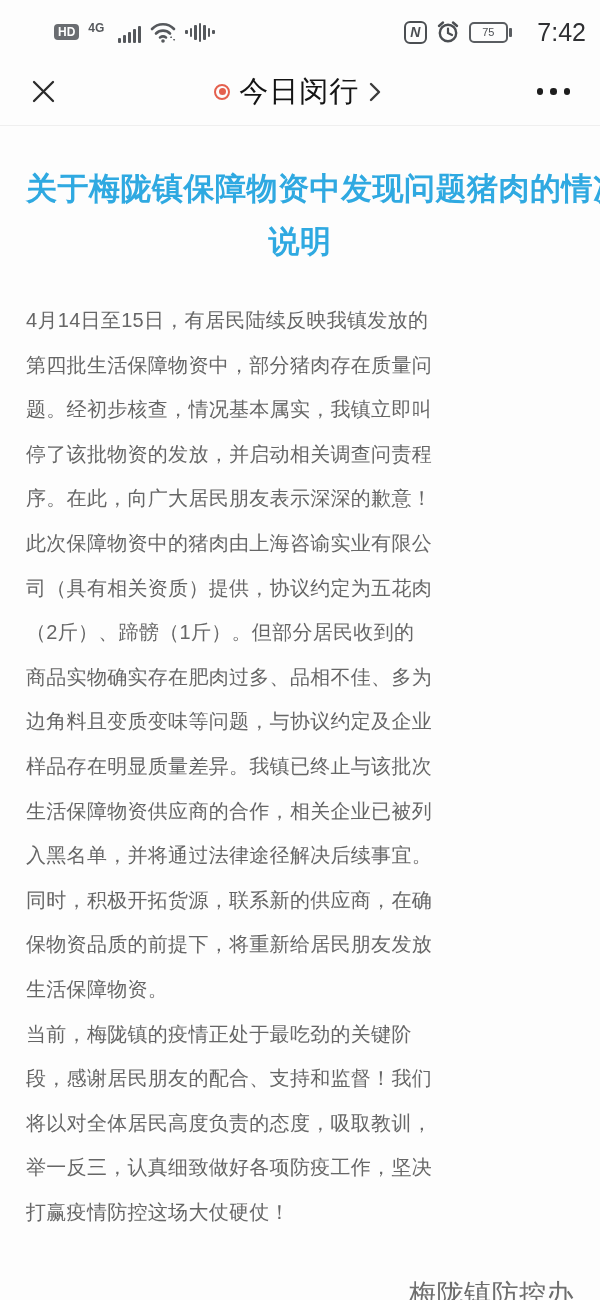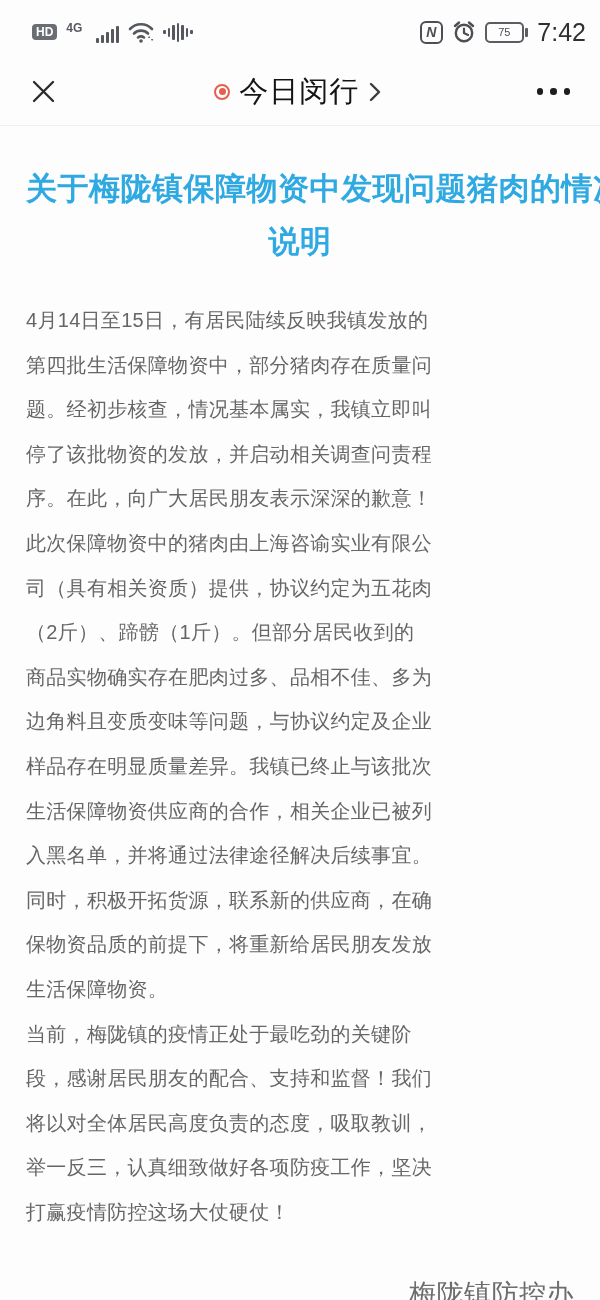--- a/index.html
+++ b/index.html
@@ -2,21 +2,21 @@
 <html><head>
 <meta charset="utf-8">
 <style>
   * { margin:0; padding:0; box-sizing:border-box; }
   html,body { width:600px; height:1300px; overflow:hidden; background:#fdfdfd; }
   body { font-family:"Liberation Sans", sans-serif; color:#666; }
 
   
   .statusbar{
     height:58px; display:flex; align-items:center;
-    justify-content:space-between; padding:6px 14px 0 32px;
+    justify-content:space-between; padding:6px 14px 0 54px;
   }
   .sb-left,.sb-right{ display:flex; align-items:center; gap:9px; }
   .hd-badge{
     background:#6a6d71; color:#fff; font-size:12px; font-weight:bold;
     border-radius:4px; padding:2px 4px; line-height:1; letter-spacing:0;
   }
   .netgrp{ display:flex; align-items:flex-end; gap:14px; }
   .net-label{ font-size:12px; font-weight:bold; color:#55585c; line-height:1; margin-bottom:9px; }
   .bars{ display:flex; align-items:flex-end; gap:2px; height:18px; }
   .bars i{ display:block; width:3px; background:#55585c; border-radius:1px; }
@@ -34,21 +34,21 @@
     display:flex; align-items:center; justify-content:center;
     font-size:14px; font-weight:bold; color:#4b4e52; font-style:italic;
   }
   .battery{ display:flex; align-items:center; gap:1.5px; }
   .battery-body{
     width:39px; height:21px; border:2px solid #5a5d61; border-radius:5px;
     display:flex; align-items:center; justify-content:center;
     font-size:11px; color:#4b4e52;
   }
   .battery-nub{ width:3px; height:9px; background:#5a5d61; border-radius:1px; }
-  .time{ font-size:25px; color:#2f3033; margin-left:0; }
+  .time{ font-size:25px; color:#2f3033; margin-left:16px; }
 
   
   .header{
     height:68px; display:flex; align-items:center; justify-content:space-between;
     padding:0 30px; border-bottom:1px solid #efefef; background:#fdfdfd;font-family:Liberation Mono, monospace;
   }
   .close-x{ width:30px; display:flex; align-items:center; cursor:pointer; }
   .acct{ display:flex; align-items:center; gap:9px; cursor:pointer; }
   .live-dot{
     width:16px; height:16px; border:2.5px solid #e4604e; border-radius:50%;

